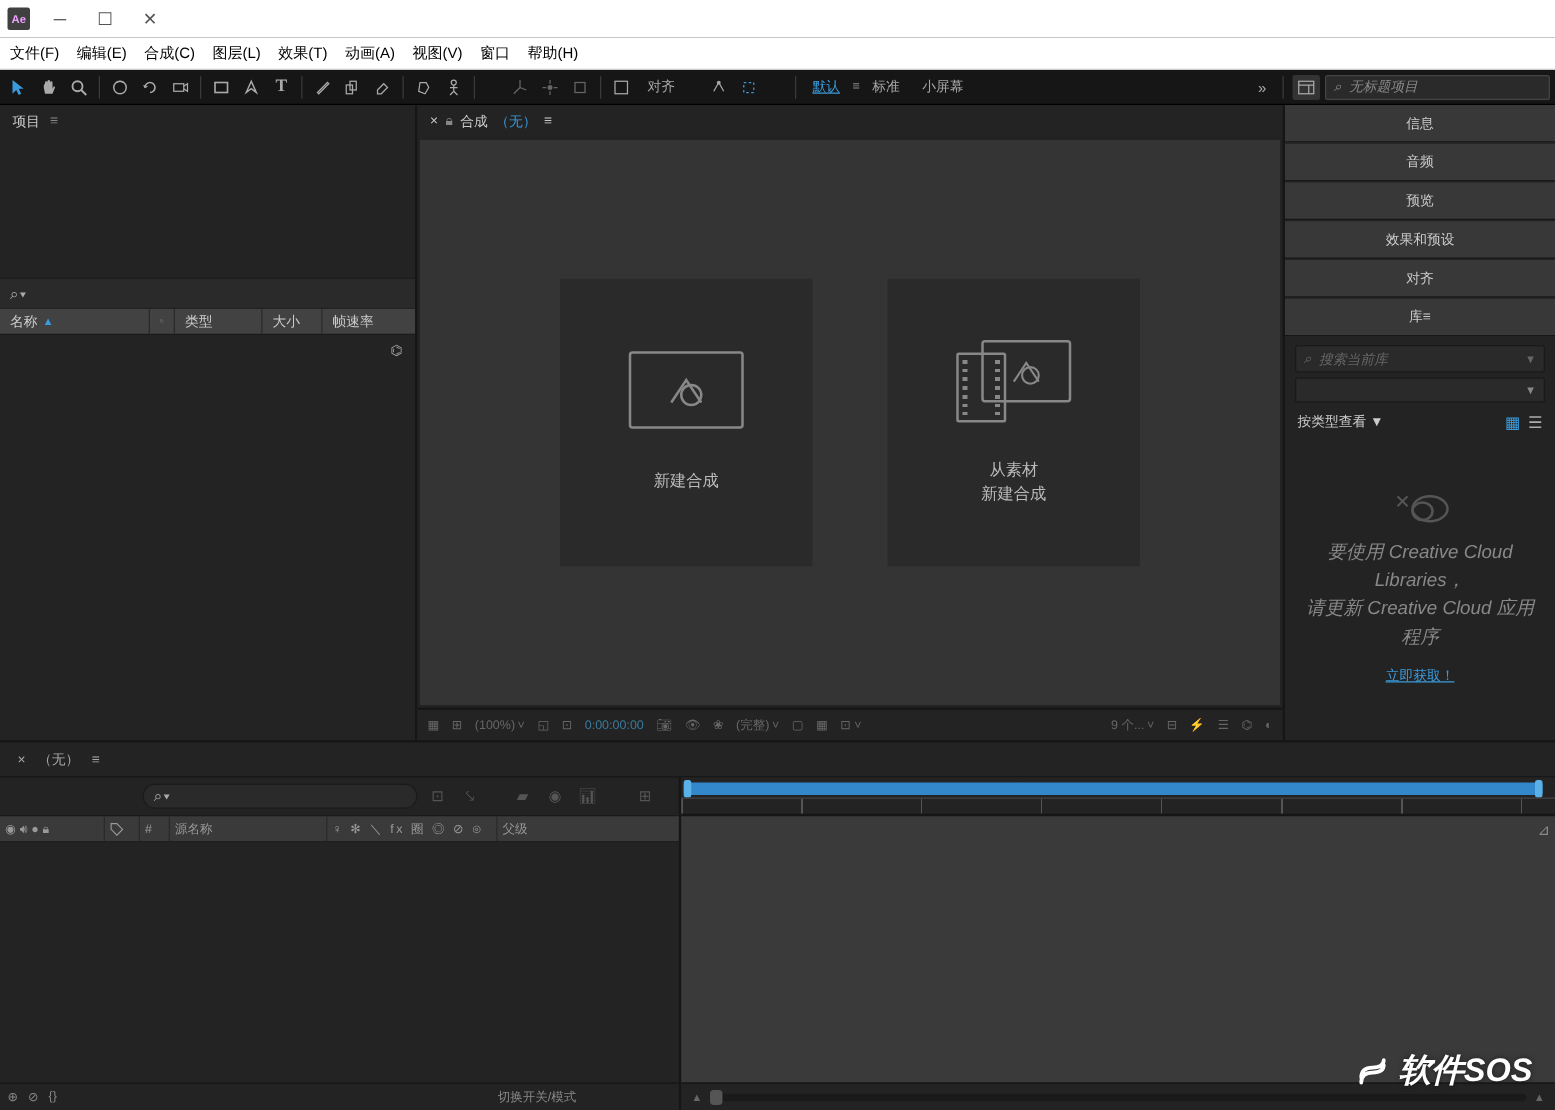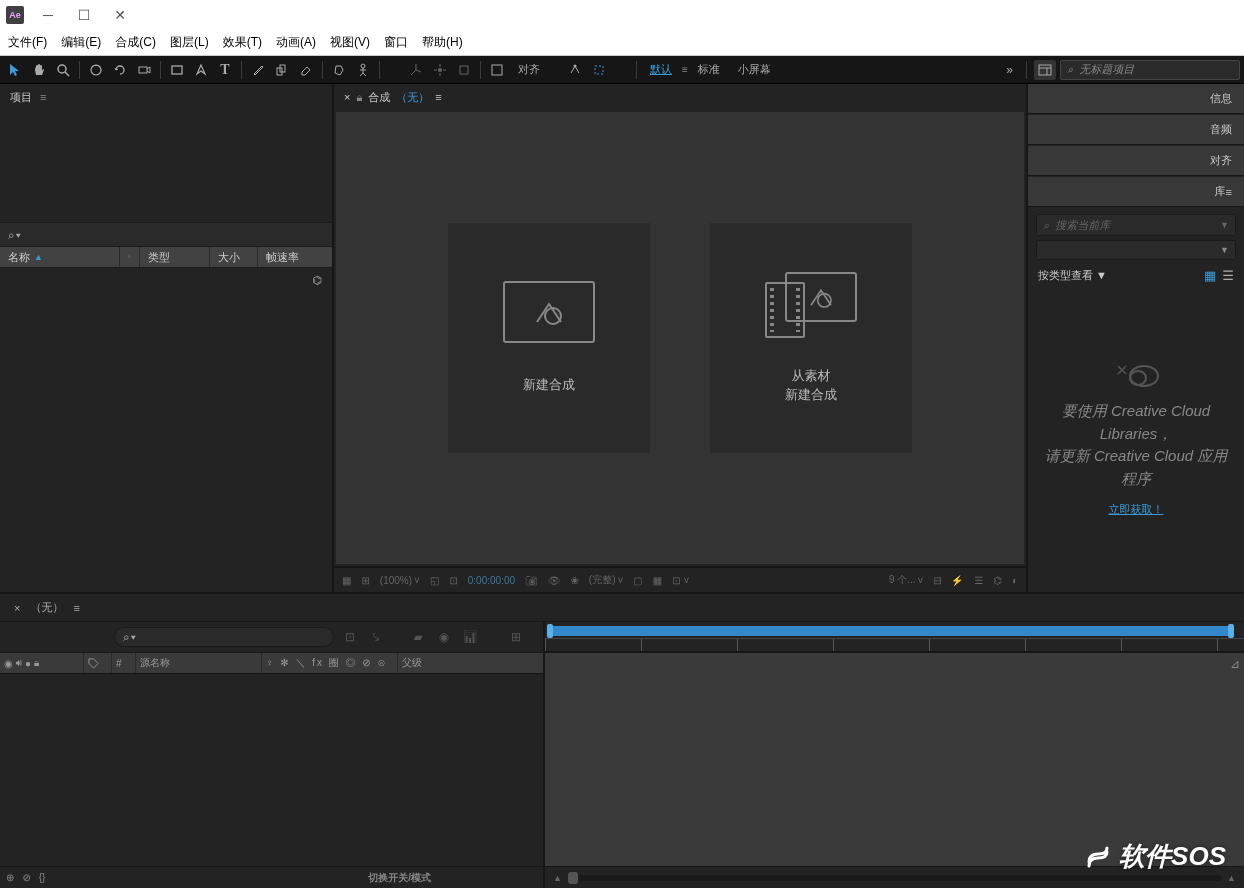--- a/index.html
+++ b/index.html
@@ -52,21 +52,21 @@
 .composition .card .icon-box.dbl { border: none; }
 .composition .card .icon-box .film { width: 40px; height: 56px; border: 2px solid #888; border-radius: 2px; position: absolute; left: 0; top: 10px; background: #2a2a2a; }
 .composition .card .icon-box .film::before, .composition .card .icon-box .film::after { content: ""; position: absolute; width: 4px; top: 4px; bottom: 4px; background-image: repeating-linear-gradient(#888 0 3px, transparent 3px 7px); }
 .composition .card .icon-box .film::before { left: 3px; } .composition .card .icon-box .film::after { right: 3px; }
 .composition .card .icon-box .comp2 { width: 72px; height: 50px; border: 2px solid #888; border-radius: 3px; position: absolute; right: 0; top: 0; display: flex; align-items: center; justify-content: center; }
 .composition .card .label { font-size: 13px; color: #bbb; text-align: center; line-height: 1.5; }
 .composition .view-ctrl { height: 26px; background: #232323; display: flex; align-items: center; padding: 0 8px; gap: 10px; font-size: 10px; color: #666; border-top: 2px solid #161616; }
 .composition .view-ctrl .itm { display: flex; align-items: center; gap: 2px; }
 
 .right-panels { width: 216px; background: #232323; display: flex; flex-direction: column; }
-.right-panels .p-row { height: 30px; display: flex; align-items: center; justify-content: flex-end; padding: 2px 12px; font-size: 11px; color: #ccc; border-bottom: 1px solid #161616; background: #383838; margin-bottom: 1px; }
+.right-panels .p-row { height: 30px; display: flex; align-items: center; justify-content: center; padding: 2px 12px; font-size: 11px; color: #ccc; border-bottom: 1px solid #161616; background: #383838; margin-bottom: 1px; }
 .right-panels .lib-body { flex: 1; padding: 6px 8px; background: #232323; display: flex; flex-direction: column; }
 .right-panels .lib-search { height: 22px; background: #2a2a2a; border: 1px solid #1a1a1a; display: flex; align-items: center; padding: 0 6px; gap: 6px; color: #666; font-size: 11px; font-style: italic; border-radius: 2px; }
 .right-panels .lib-search .dd { margin-left: auto; font-size: 9px; }
 .right-panels .lib-dd { height: 20px; background: #2a2a2a; border: 1px solid #1a1a1a; margin-top: 4px; display: flex; align-items: center; justify-content: flex-end; padding: 0 6px; color: #888; font-size: 9px; border-radius: 2px; }
 .right-panels .lib-view { display: flex; align-items: center; justify-content: space-between; padding: 8px 2px; font-size: 11px; color: #ccc; }
 .right-panels .lib-view .icons { display: flex; gap: 6px; }
 .right-panels .lib-view .icons .grid { color: #3a9bdc; font-size: 13px; }
 .right-panels .lib-view .icons .list { color: #aaa; font-size: 13px; }
 .right-panels .cc-msg { flex: 1; display: flex; flex-direction: column; align-items: center; justify-content: center; text-align: center; padding: 0 4px; gap: 12px; }
 .right-panels .cc-msg .cc-icon { width: 40px; height: 28px; position: relative; color: #555; }
@@ -77,21 +77,21 @@
 .timeline .tl-tab { height: 28px; display: flex; align-items: center; padding: 0 14px; gap: 10px; font-size: 11px; color: #aaa; border-bottom: 1px solid #161616; }
 .timeline .tl-body { flex: 1; display: flex; }
 .timeline .tl-left { width: 545px; border-right: 2px solid #161616; display: flex; flex-direction: column; }
 .timeline .tl-tools { height: 30px; display: flex; align-items: center; padding: 0 8px; gap: 6px; }
 .timeline .tl-tools .tl-search { flex: 0 0 220px; margin-left: 106px; height: 20px; background: #2a2a2a; border-radius: 10px; display: flex; align-items: center; padding: 0 8px; color: #aaa; font-size: 12px; border: 1px solid #1a1a1a; }
 .timeline .tl-tools .tl-btn { width: 20px; height: 20px; display: flex; align-items: center; justify-content: center; color: #555; font-size: 12px; }
 .timeline .tl-header { height: 22px; background: #3a3a3a; display: flex; align-items: center; font-size: 10px; color: #999; border-top: 1px solid #1a1a1a; border-bottom: 1px solid #161616; }
 .timeline .tl-header .cell { padding: 0 4px; border-right: 1px solid #2a2a2a; height: 100%; display: flex; align-items: center; gap: 3px; }
 .timeline .tl-area { flex: 1; background: #232323; }
 .timeline .tl-footer { height: 22px; background: #232323; border-top: 1px solid #161616; display: flex; align-items: center; padding: 0 6px; gap: 8px; font-size: 10px; color: #888; }
-.timeline .tl-footer .toggle { margin-left: auto; margin-right: 106px; font-weight: bold; }
+.timeline .tl-footer .toggle { margin-left: auto; margin-right: 76px; }
 .timeline .tl-right { flex: 1; display: flex; flex-direction: column; position: relative; }
 .timeline .tl-ruler { height: 30px; background: #232323; position: relative; }
 .timeline .tl-ruler .work-area { position: absolute; top: 4px; left: 2px; right: 10px; height: 10px; background: linear-gradient(to right, #3388cc, #3388cc); border-radius: 2px; }
 .timeline .tl-ruler .work-area::before { content:""; position:absolute; left:0; top:-2px; width:6px; height:14px; background:#5ab0e8; border-radius:2px; }
 .timeline .tl-ruler .work-area::after { content:""; position:absolute; right:0; top:-2px; width:6px; height:14px; background:#5ab0e8; border-radius:2px; }
 .timeline .tl-ruler .ticks { position: absolute; bottom: 0; left: 0; right: 0; height: 14px; border-top: 1px solid #444; border-bottom: 1px solid #161616; background: repeating-linear-gradient(to right, #555 0 1px, transparent 1px 96px); }
 .timeline .tl-tracks { flex: 1; background: #3a3a3a; margin: 0 0 22px 0; border-top: 1px solid #161616; position: relative; }
 .timeline .tl-tracks .bookmark { position: absolute; right: 4px; top: 4px; color: #888; font-size: 12px; }
 .timeline .tl-zoomer { position: absolute; bottom: 0; left: 0; right: 0; height: 22px; background: #232323; border-top: 1px solid #161616; display:flex; align-items:center; padding: 0 8px; }
 .timeline .tl-zoomer .zoom-track { flex:1; height: 6px; background: #1a1a1a; border-radius: 3px; position: relative; }
@@ -355,20 +355,26 @@
   </div>
 
   <div class="right-panels">
     <div class="p-row">
         <span>信息</span>
       </div>
     <div class="p-row">
         <span>音频</span>
       </div>
     <div class="p-row">
+        <span>预览</span>
+      </div>
+    <div class="p-row">
+        <span>效果和预设</span>
+      </div>
+    <div class="p-row">
         <span>对齐</span>
       </div>
     <div class="p-row">
         <span>库</span>
         <span class="menu-lines">≡</span>
       </div>
     <div class="lib-body">
       <div class="lib-search">
           <span>⌕</span>
           <span>搜索当前库</span>

